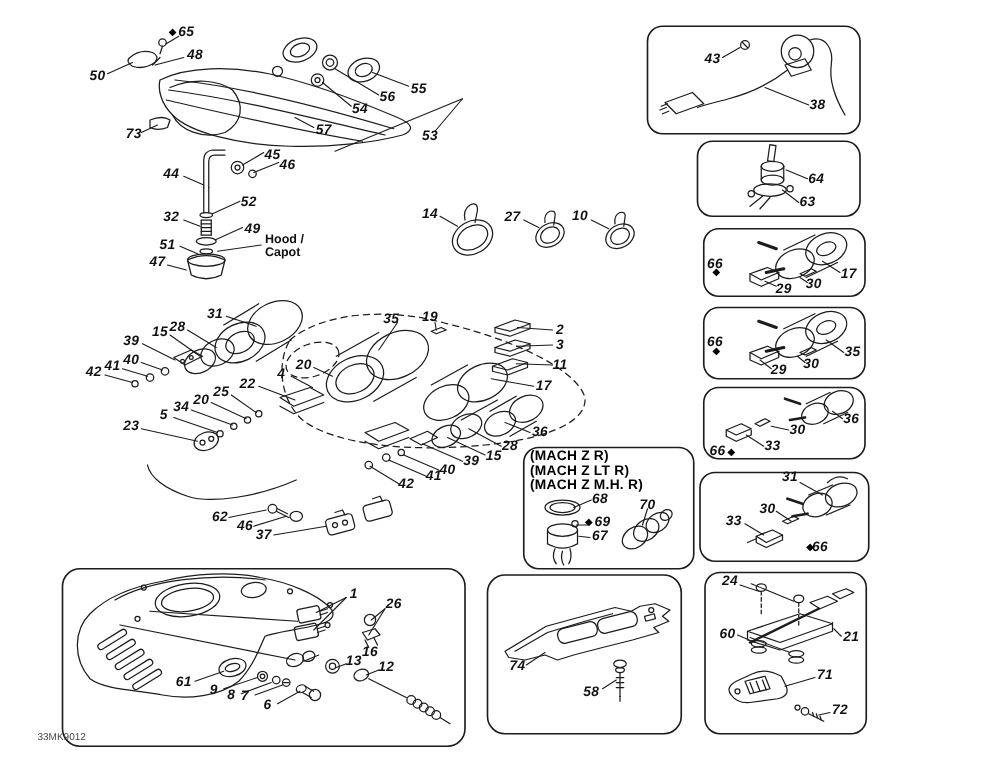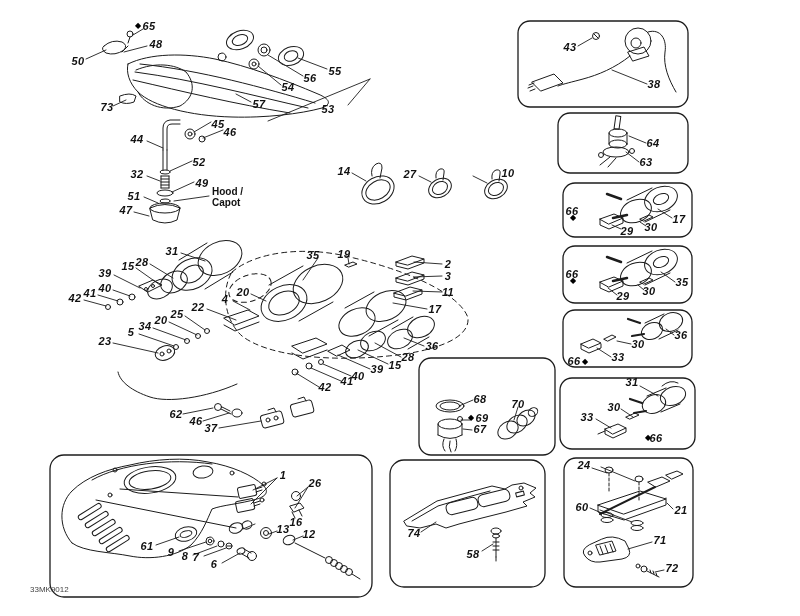--- a/index.html
+++ b/index.html
@@ -445,32 +445,32 @@
 
 <div id="callout-layer">
       <span class="callout" style="left: 149px; top: 26px;">65</span>
       <span class="callout" style="left: 156px; top: 44px;">48</span>
       <span class="callout" style="left: 78px; top: 61px;">50</span>
       <span class="callout" style="left: 107px; top: 107px;">73</span>
       <span class="callout" style="left: 259px; top: 104px;">57</span>
       <span class="callout" style="left: 288px; top: 87px;">54</span>
       <span class="callout" style="left: 310px; top: 78px;">56</span>
       <span class="callout" style="left: 335px; top: 71px;">55</span>
-      <span class="callout" style="left: 328px; top: 109px;">53</span>
+      <span class="callout" style="left: 344px; top: 109px;">53</span>
       <span class="callout" style="left: 218px; top: 124px;">45</span>
       <span class="callout" style="left: 230px; top: 132px;">46</span>
       <span class="callout" style="left: 137px; top: 139px;">44</span>
       <span class="callout" style="left: 199px; top: 162px;">52</span>
       <span class="callout" style="left: 137px; top: 174px;">32</span>
       <span class="callout" style="left: 202px; top: 183px;">49</span>
       <span class="callout" style="left: 134px; top: 196px;">51</span>
       <span class="callout" style="left: 126px; top: 210px;">47</span>
       <span class="callout" style="left: 344px; top: 171px;">14</span>
       <span class="callout" style="left: 410px; top: 174px;">27</span>
-      <span class="callout" style="left: 464px; top: 173px; margin-left: 44px;">10</span>
+      <span class="callout" style="left: 464px; top: 173px;">10</span>
       <span class="callout" style="left: 172px; top: 251px;">31</span>
       <span class="callout" style="left: 142px; top: 262px;">28</span>
       <span class="callout" style="left: 128px; top: 266px;">15</span>
       <span class="callout" style="left: 105px; top: 273px;">39</span>
       <span class="callout" style="left: 105px; top: 288px;">40</span>
       <span class="callout" style="left: 90px; top: 293px;">41</span>
       <span class="callout" style="left: 75px; top: 298px;">42</span>
       <span class="callout" style="left: 243px; top: 292px;">20</span>
       <span class="callout" style="left: 225px; top: 299px;">4</span>
       <span class="callout" style="left: 198px; top: 307px;">22</span>
@@ -542,16 +542,21 @@
       <span class="marker" style="left: 573px; top: 281px;">◆</span>
       <span class="marker" style="left: 585px; top: 362px;">◆</span>
       <span class="marker" style="left: 648px; top: 438px;">◆</span>
     </div>
 
 <div class="hood-label">
   <div>Hood /</div>
   <div>Capot</div>
 </div>
 
+<div class="variant">
+  <div>(MACH Z R)</div>
+  <div>(MACH Z LT R)</div>
+  <div>(MACH Z M.H. R)</div>
+</div>
 
 <span class="code">33MK9012</span>
 
 </div>
 
 </body></html>

